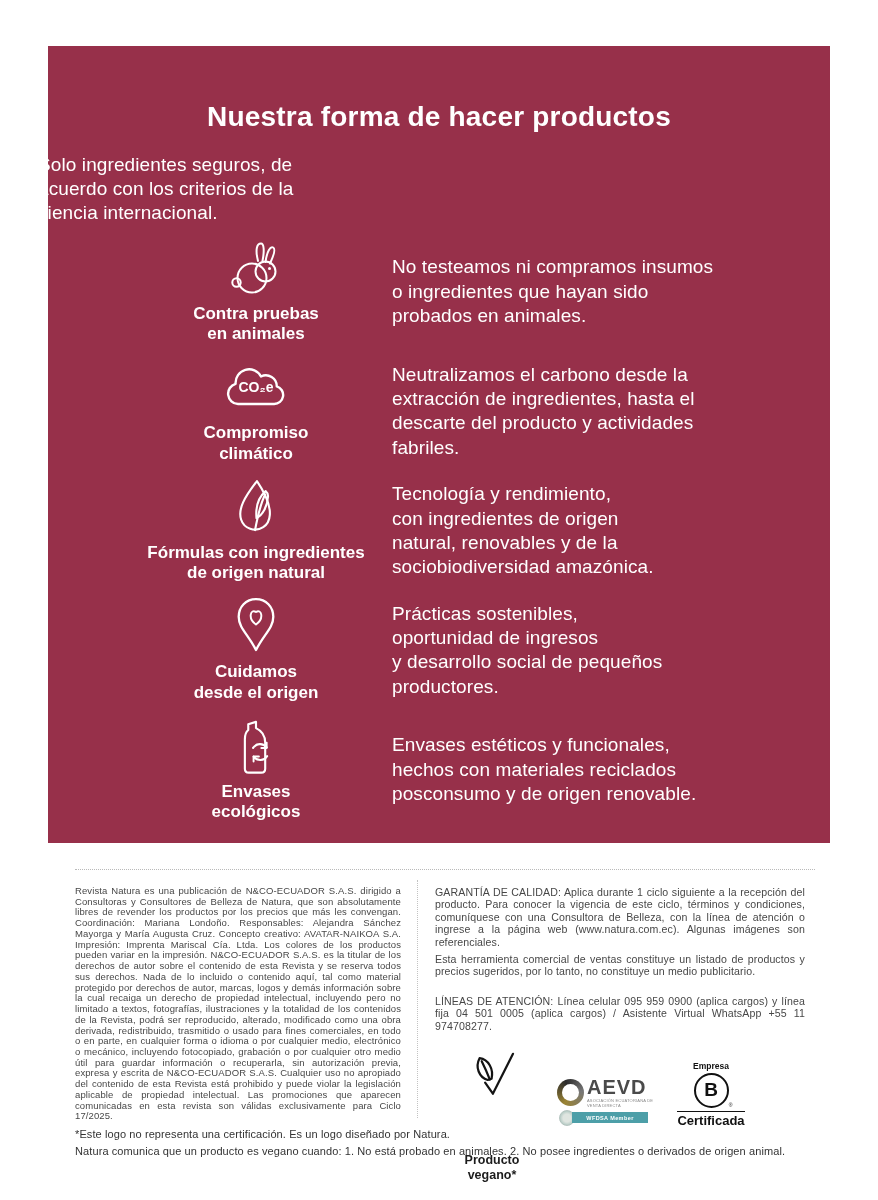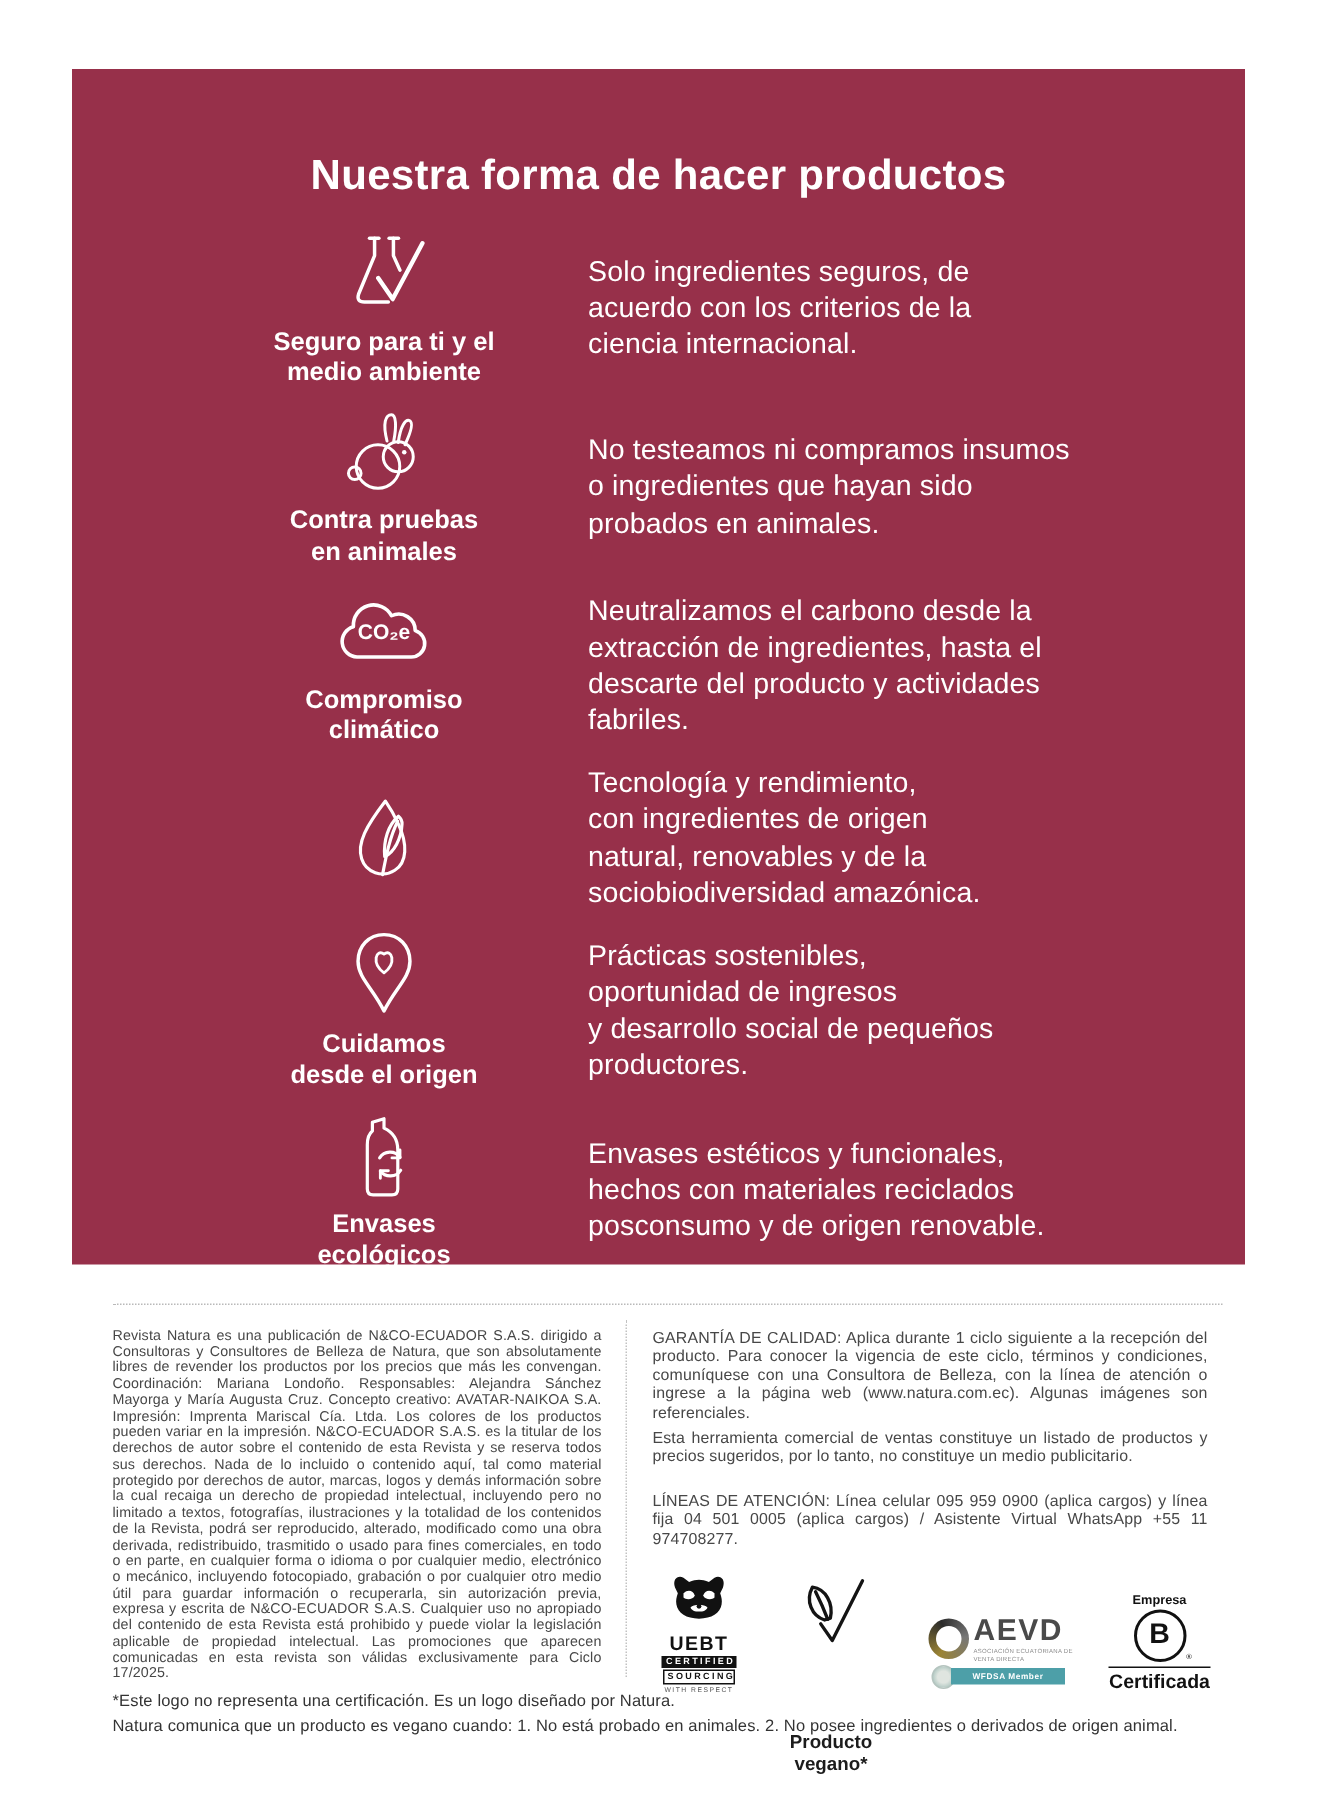--- a/index.html
+++ b/index.html
@@ -61,33 +61,20 @@
 </style>
 </head>
 <body>
 
 <div class="page">
 
   <section class="panel" style="background: rgb(151, 48, 74);">
     <h1 class="panel-title">Nuestra forma de hacer productos</h1>
 
     <div class="row">
-      <div class="row-left">
-        <div class="icon-box">
-          <svg width="58" height="56" viewBox="0 0 60 56" fill="none" stroke="#fff" stroke-width="2.4" stroke-linecap="round" stroke-linejoin="round">
-            <path d="M20 4 H26.5"></path>
-              <path d="M33.5 4 H40"></path>
-            <path d="M23.5 4 V16 L12.5 42.5 Q10.8 48 16.5 48 H33"></path>
-            <path d="M36.5 4 V16 L41 26"></path>
-            <path d="M26 31.5 L36 46 L56.5 7.5" stroke-width="3"></path>
-          </svg>
-        </div>
-        <div class="row-label">Seguro para ti y el
-medio ambiente</div>
-      </div>
       <div class="row-right">Solo ingredientes seguros, de
 acuerdo con los criterios de la
 ciencia internacional.</div>
     </div>
 
     <div class="row">
       <div class="row-left">
         <div class="icon-box">
           <svg width="56" height="56" viewBox="0 0 56 56" fill="none" stroke="#fff" stroke-width="2" stroke-linecap="round" stroke-linejoin="round">
             <path d="M30 21 C27 9 29 3.5 33 3.5 C36 3.5 36.5 11 34.5 21"></path>
@@ -125,20 +112,22 @@
 
     <div class="row">
       <div class="row-left">
         <div class="icon-box">
           <svg width="50" height="58" viewBox="0 0 52 60" fill="none" stroke="#fff" stroke-width="2.2" stroke-linecap="round" stroke-linejoin="round">
             <path d="M27 3 C14 20 7 32 10.5 43 C13.5 52.5 25 56.5 33.5 51 C42 45.5 42.5 33 36 19 C33.5 13.5 30.5 8 27 3 Z"></path>
             <path d="M36 13.5 C29 19.5 25.5 30 26.5 41.5 C33 38.5 38 29 38.5 19 C38.6 16.8 37.6 14.8 36 13.5 Z"></path>
             <path d="M35.5 17 C30 28 27.5 41 25 54"></path>
           </svg>
         </div>
+        <div class="row-label">Fórmulas con ingredientes
+de origen natural</div>
       </div>
       <div class="row-right">Tecnología y rendimiento,
 con ingredientes de origen
 natural, renovables y de la
 sociobiodiversidad amazónica.</div>
     </div>
 
     <div class="row">
       <div class="row-left">
         <div class="icon-box">
@@ -181,35 +170,20 @@
 
   <div class="legal-left">Revista Natura es una publicación de N&amp;CO-ECUADOR S.A.S. dirigido a Consultoras y Consultores de Belleza de Natura, que son absolutamente libres de revender los productos por los precios que más les convengan. Coordinación: Mariana Londoño. Responsables: Alejandra Sánchez Mayorga y María Augusta Cruz. Concepto creativo: AVATAR-NAIKOA S.A. Impresión: Imprenta Mariscal Cía. Ltda. Los colores de los productos pueden variar en la impresión. N&amp;CO-ECUADOR S.A.S. es la titular de los derechos de autor sobre el contenido de esta Revista y se reserva todos sus derechos. Nada de lo incluido o contenido aquí, tal como material protegido por derechos de autor, marcas, logos y demás información sobre la cual recaiga un derecho de propiedad intelectual, incluyendo pero no limitado a textos, fotografías, ilustraciones y la totalidad de los contenidos de la Revista, podrá ser reproducido, alterado, modificado como una obra derivada, redistribuido, trasmitido o usado para fines comerciales, en todo o en parte, en cualquier forma o idioma o por cualquier medio, electrónico o mecánico, incluyendo fotocopiado, grabación o por cualquier otro medio útil para guardar información o recuperarla, sin autorización previa, expresa y escrita de N&amp;CO-ECUADOR S.A.S. Cualquier uso no apropiado del contenido de esta Revista está prohibido y puede violar la legislación aplicable de propiedad intelectual. Las promociones que aparecen comunicadas en esta revista son válidas exclusivamente para Ciclo 17/2025.</div>
 
   <div class="legal-right">
     <p>GARANTÍA DE CALIDAD: Aplica durante 1 ciclo siguiente a la recepción del producto. Para conocer la vigencia de este ciclo, términos y condiciones, comuníquese con una Consultora de Belleza, con la línea de atención o ingrese a la página web (www.natura.com.ec). Algunas imágenes son referenciales.</p>
     <p class="p-gap-sm">Esta herramienta comercial de ventas constituye un listado de productos y precios sugeridos, por lo tanto, no constituye un medio publicitario.</p>
     <p class="p-gap-lg">LÍNEAS DE ATENCIÓN: Línea celular 095 959 0900 (aplica cargos) y línea fija 04 501 0005 (aplica cargos) / Asistente Virtual WhatsApp +55 11 974708277.</p>
 
     <div class="logos">
 
-      <div class="uebt">
-        <span>
-          <svg width="38" height="32" viewBox="0 0 40 34">
-            <path fill="#111" d="M3 10 C1 4 5 1 9 3 L13 6 C15.5 5 18 4.5 20 4.5 C22 4.5 24.5 5 27 6 L31 3 C35 1 39 4 37 10 L35 14 C36 17 36.5 19 36 22 C35 28 29 32 20 32 C11 32 5 28 4 22 C3.5 19 4 17 5 14 Z"></path>
-            <path fill="#fff" d="M9 14 C12 11 16 12 17 15.5 C16 18.5 11 19 9 17 Z"></path>
-            <path fill="#fff" d="M31 14 C28 11 24 12 23 15.5 C24 18.5 29 19 31 17 Z"></path>
-            <path fill="#fff" d="M14 24 C16 21.5 24 21.5 26 24 C25 28 15 28 14 24 Z"></path>
-            <circle cx="20" cy="23.2" r="1.7" fill="#111"></circle>
-          </svg>
-        </span>
-        <div class="uebt-name">UEBT</div>
-        <div class="uebt-cert">CERTIFIED</div>
-        <div class="uebt-sourcing">SOURCING</div>
-        <div class="uebt-respect">WITH RESPECT</div>
-      </div>
 
       <div class="vegano">
         <span>
           <svg width="48" height="50" viewBox="0 0 56 56" fill="none" stroke="#141414" stroke-width="2.6" stroke-linecap="round" stroke-linejoin="round">
             <path d="M23 35 C13 32 8 20 13.5 9.5 C24 11 30 22 27.5 33.5 Z"></path>
             <path d="M16 13 C20 21 23 28 25.5 34.5"></path>
             <path d="M20 38 L29 51 L52.5 4.5"></path>
           </svg>
         </span>
         <div class="vegano-label">Producto

